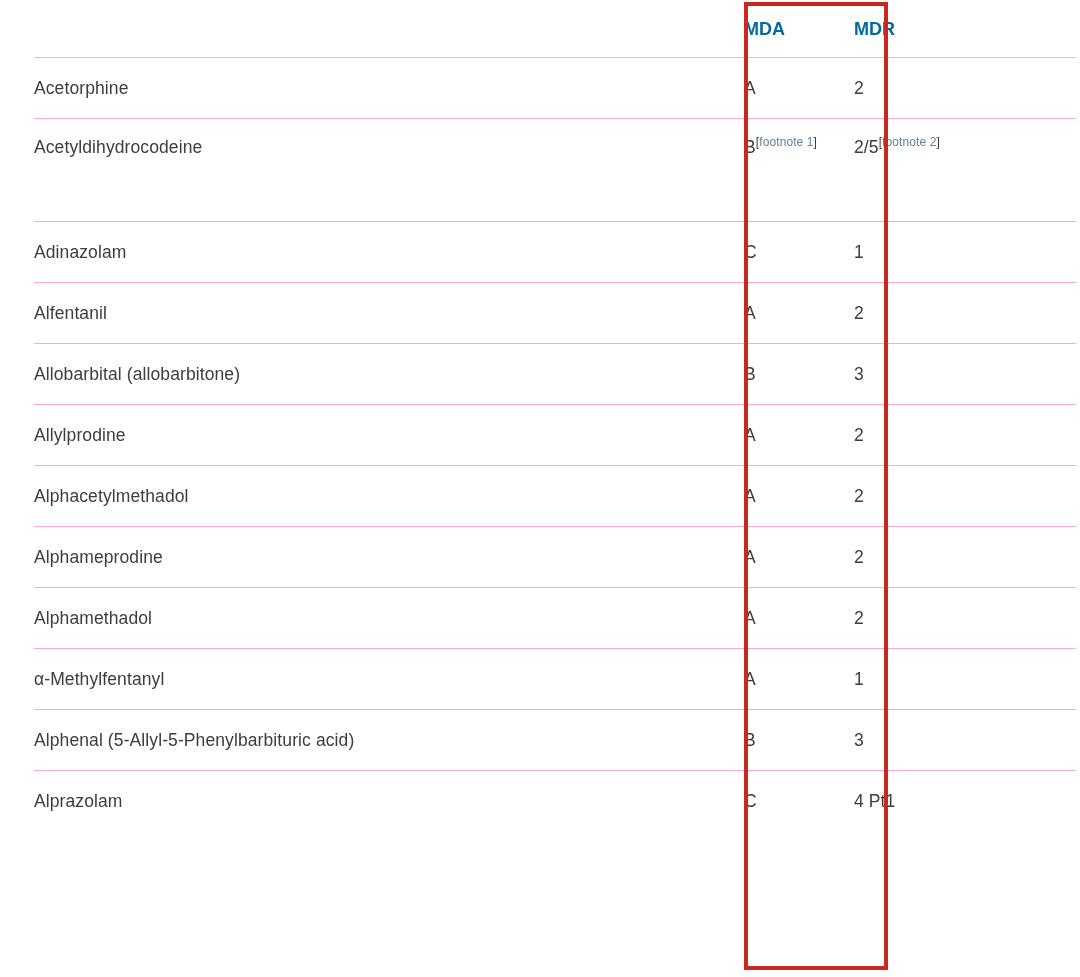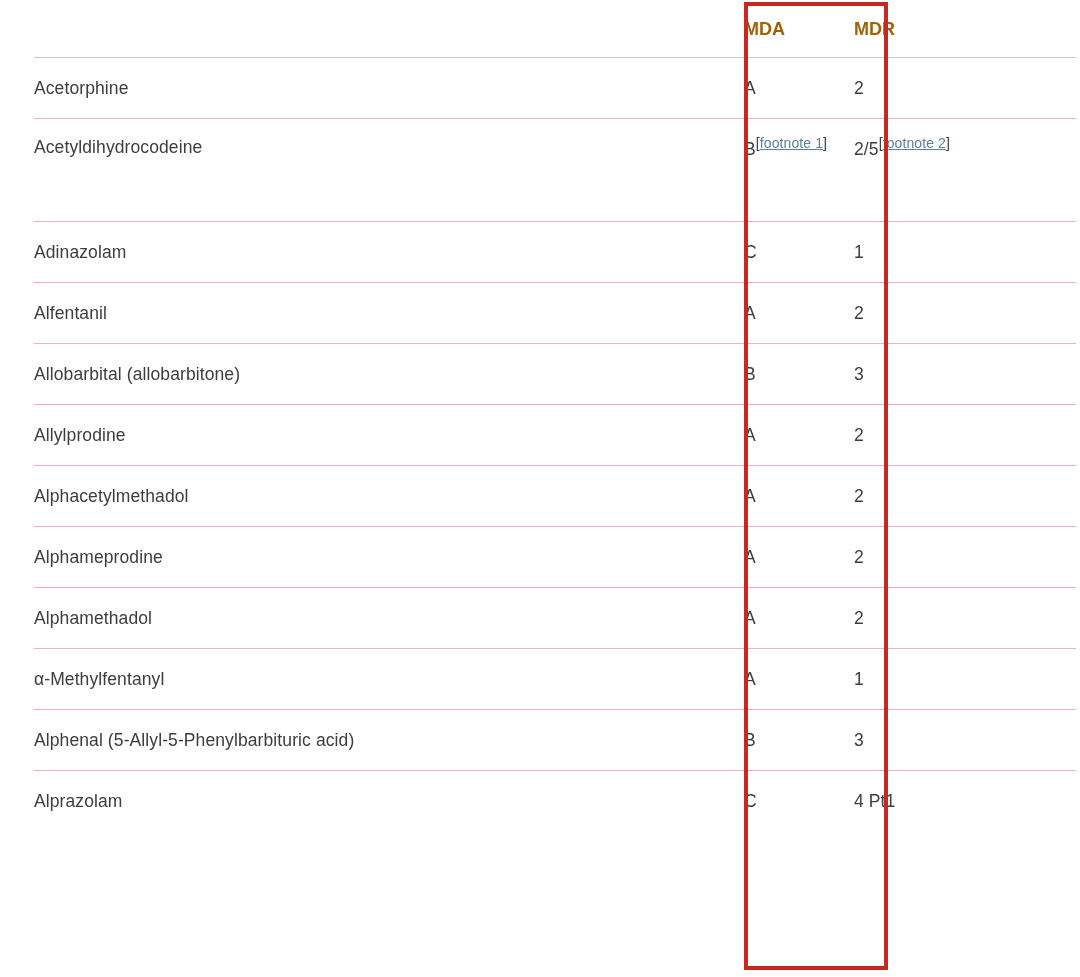--- a/index.html
+++ b/index.html
@@ -49,21 +49,21 @@
     font-size: 18.5px;
     color: #1b1b1b;
     height: 56px;
     line-height: 22px;
     padding-bottom: 0;
     border-bottom: 1px solid #c9c9c9;
   }
   tr.header-row-2 th {
     font-weight: bold;
     font-size: 18px;
-    color: #a16207;
+    color: #0369a1;
     height: 57px;
     line-height: 22px;
     border-bottom: 1px solid #c9c9c9;
   }
 
   
   tr.data-row td {
     height: 60px;
     line-height: 24px;
     border-bottom: 1px solid #f9a8d4;
@@ -83,22 +83,21 @@
   
   .cell-drug     { padding-left: 2px; }
   .cell-class    { padding-left: 28px; }
   .cell-schedule { padding-left: 15px; }
 
   th.cell-class, th.cell-schedule { }
 
   
   .footnote-link {
     color: #5c7f9b;
-    text-decoration: underline;
-    font-size: 14px;
+    font-size: 12px;
     vertical-align: super;
     line-height: 1.15;
     cursor: pointer;
   }
   .footnote-link .bracket {
     color: #3d3d3d;
     text-decoration: none;
     display: inline-block;
   }
 

